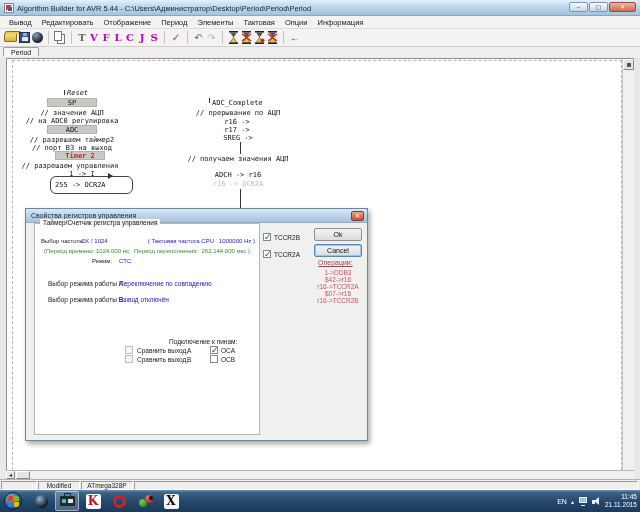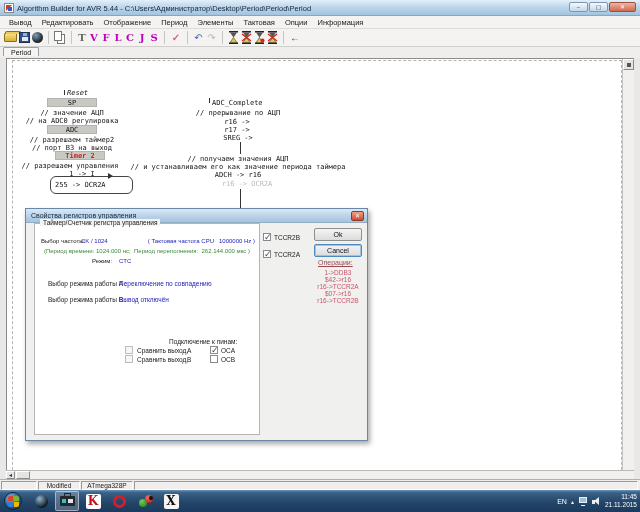--- a/index.html
+++ b/index.html
@@ -263,23 +263,22 @@
   <div class="d" style="left:55px; top:181px;">255 -&gt; OCR2A</div>
 
   <div class="tick" style="left:209px; top:98px;"></div>
   <div class="d" style="left:212px; top:99px;">ADC_Complete</div>
   <div class="d dc" style="left:238px; top:109px;">// прерывание по АЦП</div>
   <div class="d dc" style="left:237px; top:118px;">r16 -&gt;</div>
   <div class="d dc" style="left:237px; top:126px;">r17 -&gt;</div>
   <div class="d dc" style="left:238px; top:134px;">SREG -&gt;</div>
   <div class="vline" style="left:240px; top:142px; height:12px;"></div>
   <div class="d dc" style="left:238px; top:155px;">// получаем значения АЦП</div>
-  <div class="d dc" style="left:238px; top:163px;">// и устанавливаем его как значение периода таймера</div>
   <div class="d dc" style="left:238px; top:171px;">ADCH -&gt; r16</div>
-  <div class="d dc faded" style="left:238px; top:180px;margin-left:9px;">r16 -&gt; OCR2A</div>
+  <div class="d dc faded" style="left:238px; top:180px;">r16 -&gt; OCR2A</div>
   <div class="vline" style="left:240px; top:189px; height:19px;"></div>
 
   <div class="dialog">
     <div class="dlg-title">
       <div class="dlg-title-text">Свойства регистров управления</div>
       <div class="dlg-close">✕</div>
     </div>
 
     <div class="group">
       <div class="legend">Таймер/Счетчик регистра управления</div>

